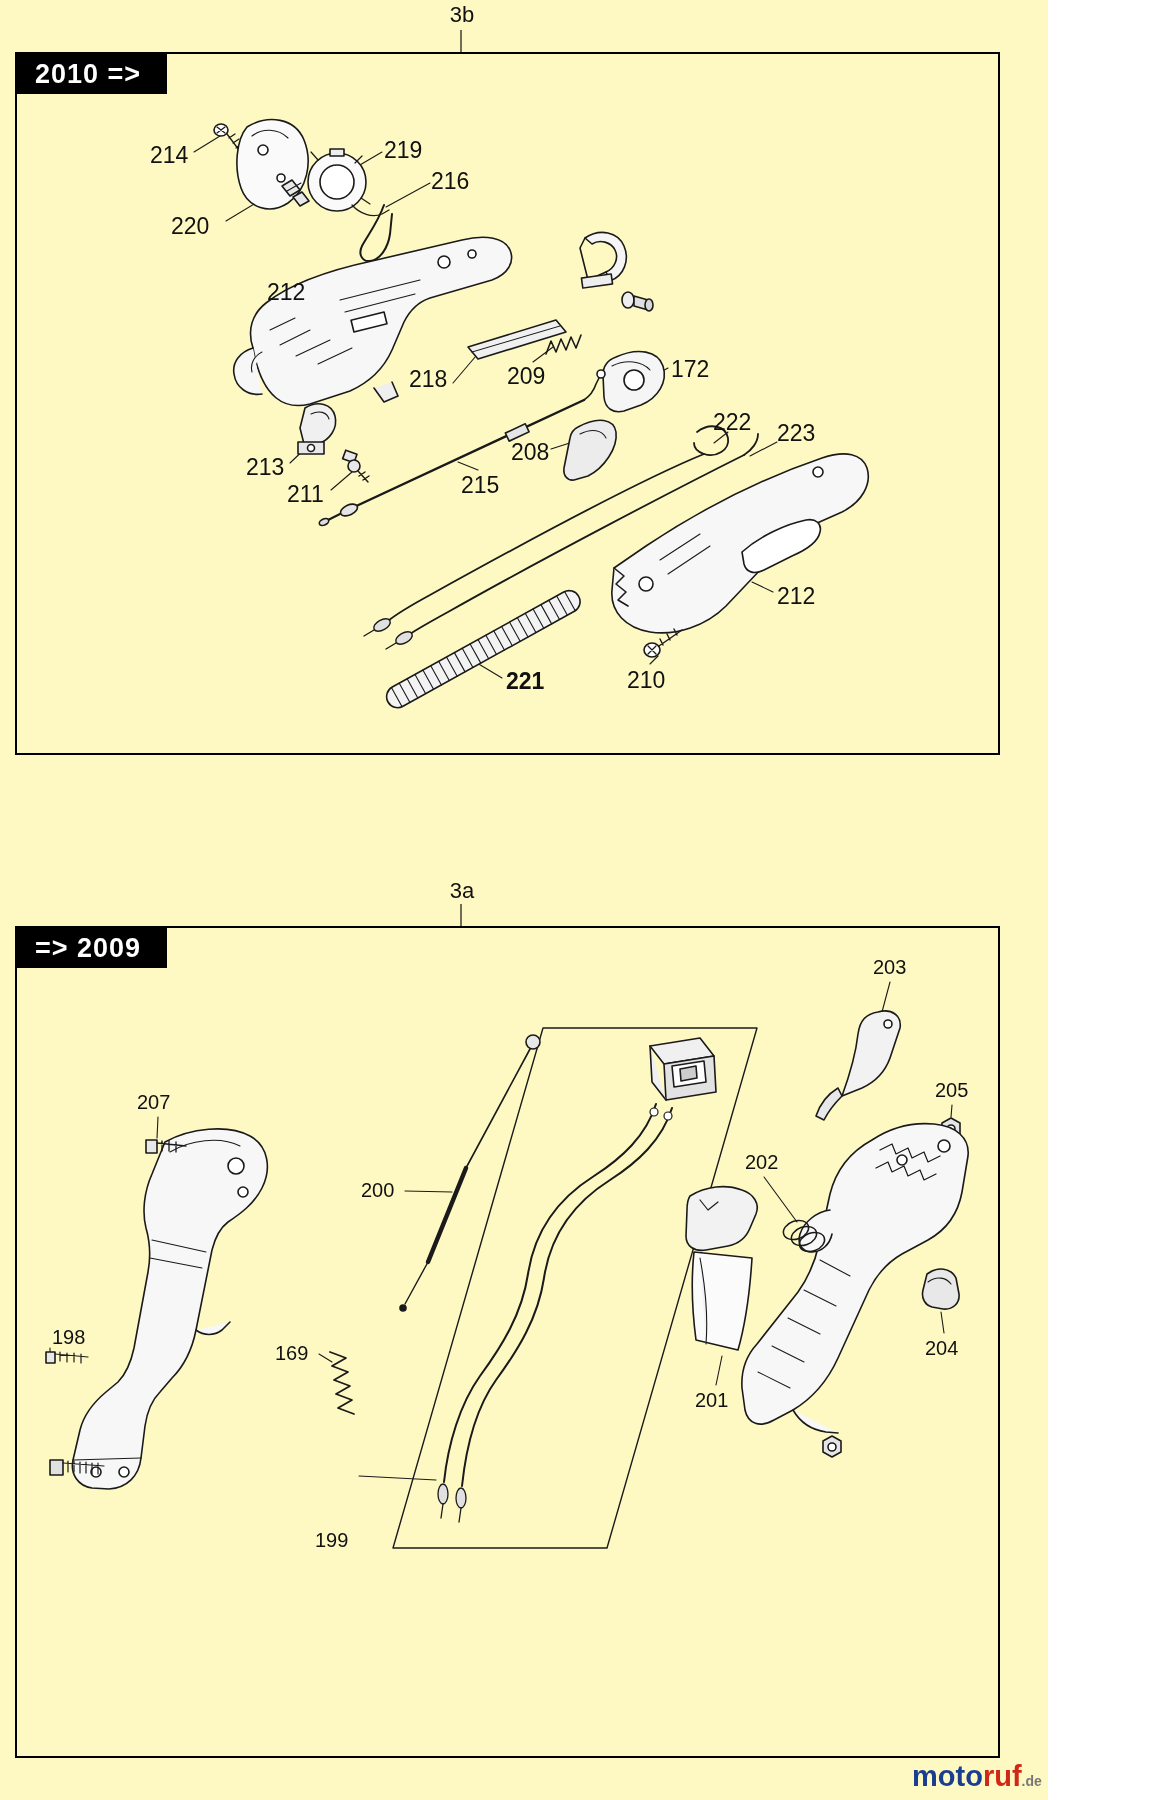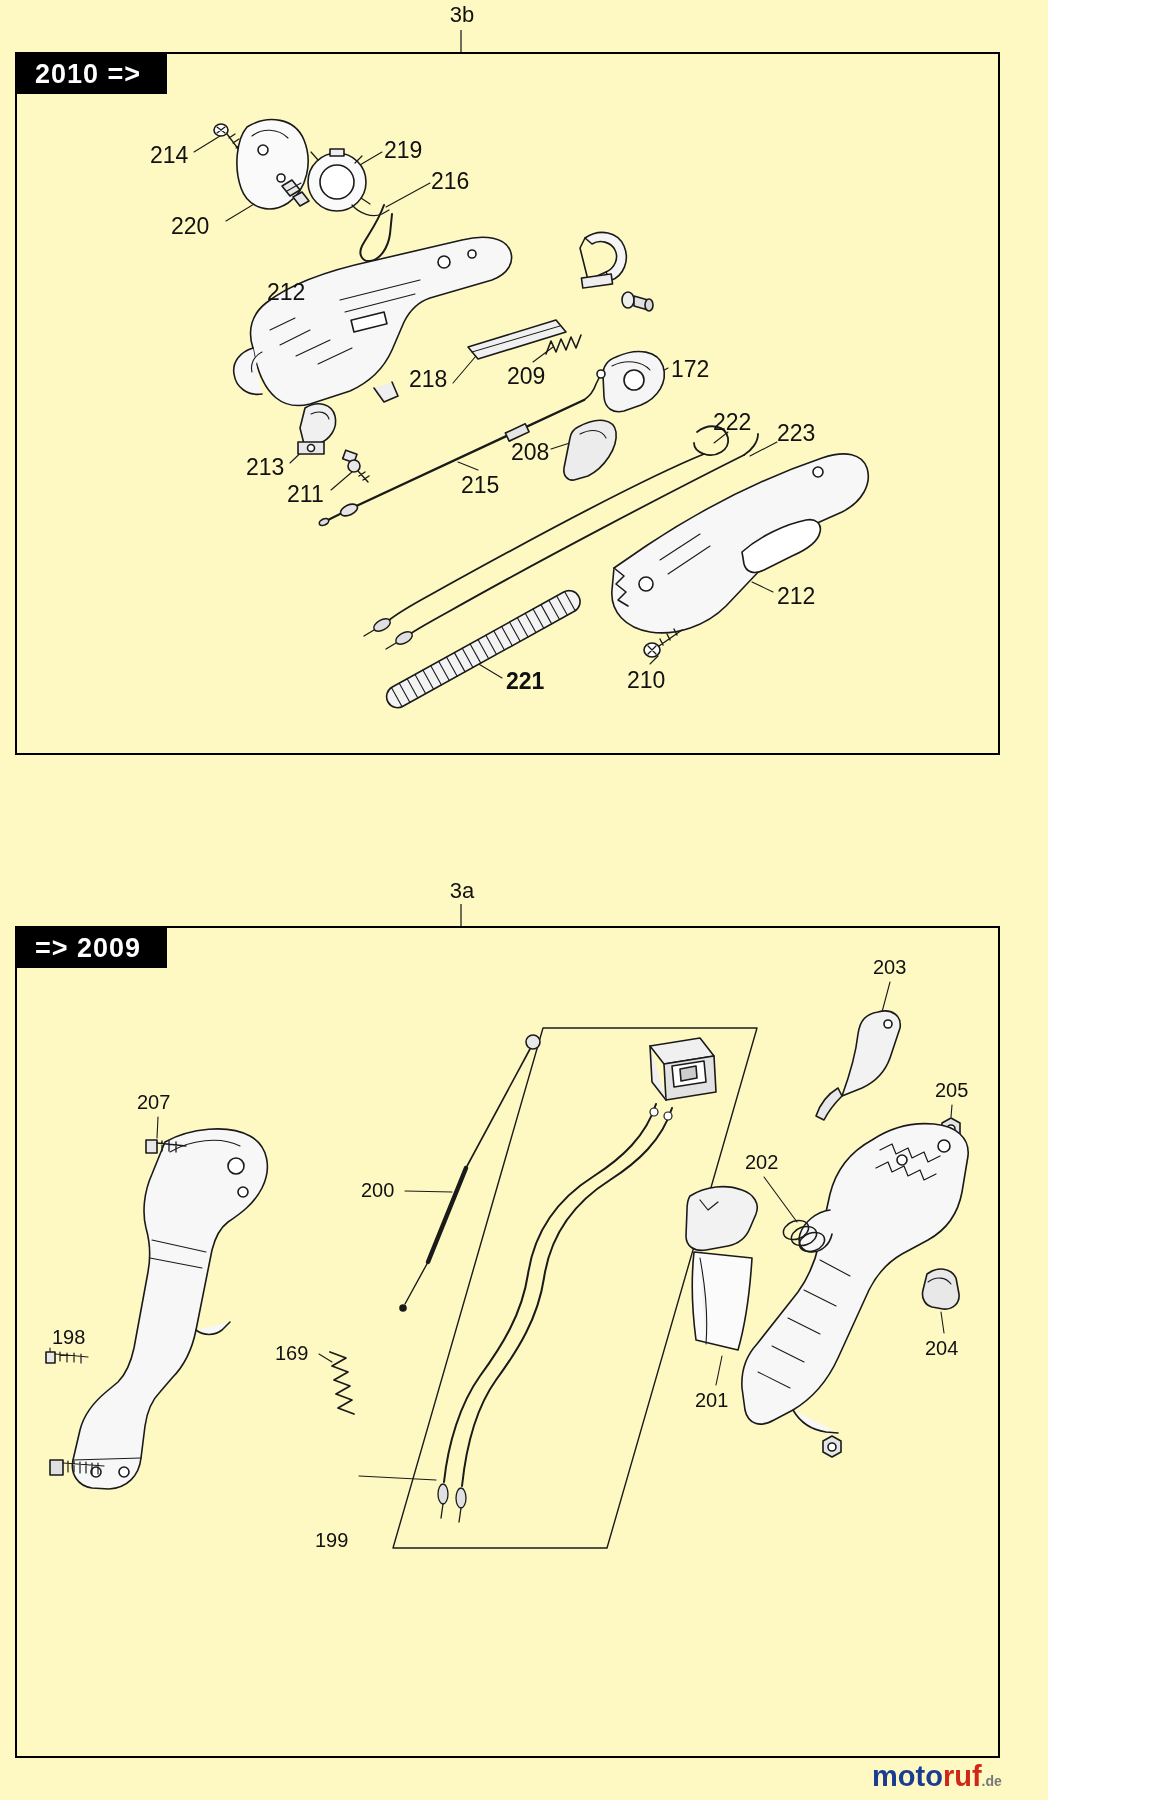--- a/index.html
+++ b/index.html
@@ -26,21 +26,21 @@
   .section-tag {
     position:absolute; left:436px; width:52px; text-align:center;
     font-size:22px; color:#111;
   }
   .tag-top { top:2px; }
   .tag-bottom { top:878px; }
   .part-label { position:absolute; color:#111; white-space:nowrap; }
   #labels-0 .part-label { font-size:23px; }
   #labels-1 .part-label { font-size:20px; }
   .logo { position:absolute; left:872px; top:1760px; font-weight:bold; font-size:29px; white-space:nowrap; }
-  .logo-moto { color:#1b3d91; }
+  .logo-moto { color:#1b3d91;margin-left:40px; }
   .logo-ruf  { color:#d02818; }
   .logo-de   { color:#777777; font-size:14px; font-weight:bold; }
 </style>
 </head>
 <body>
 
 <div class="page">
 
   <div class="panel panel-top"></div>
   <div class="panel panel-bottom"></div>

